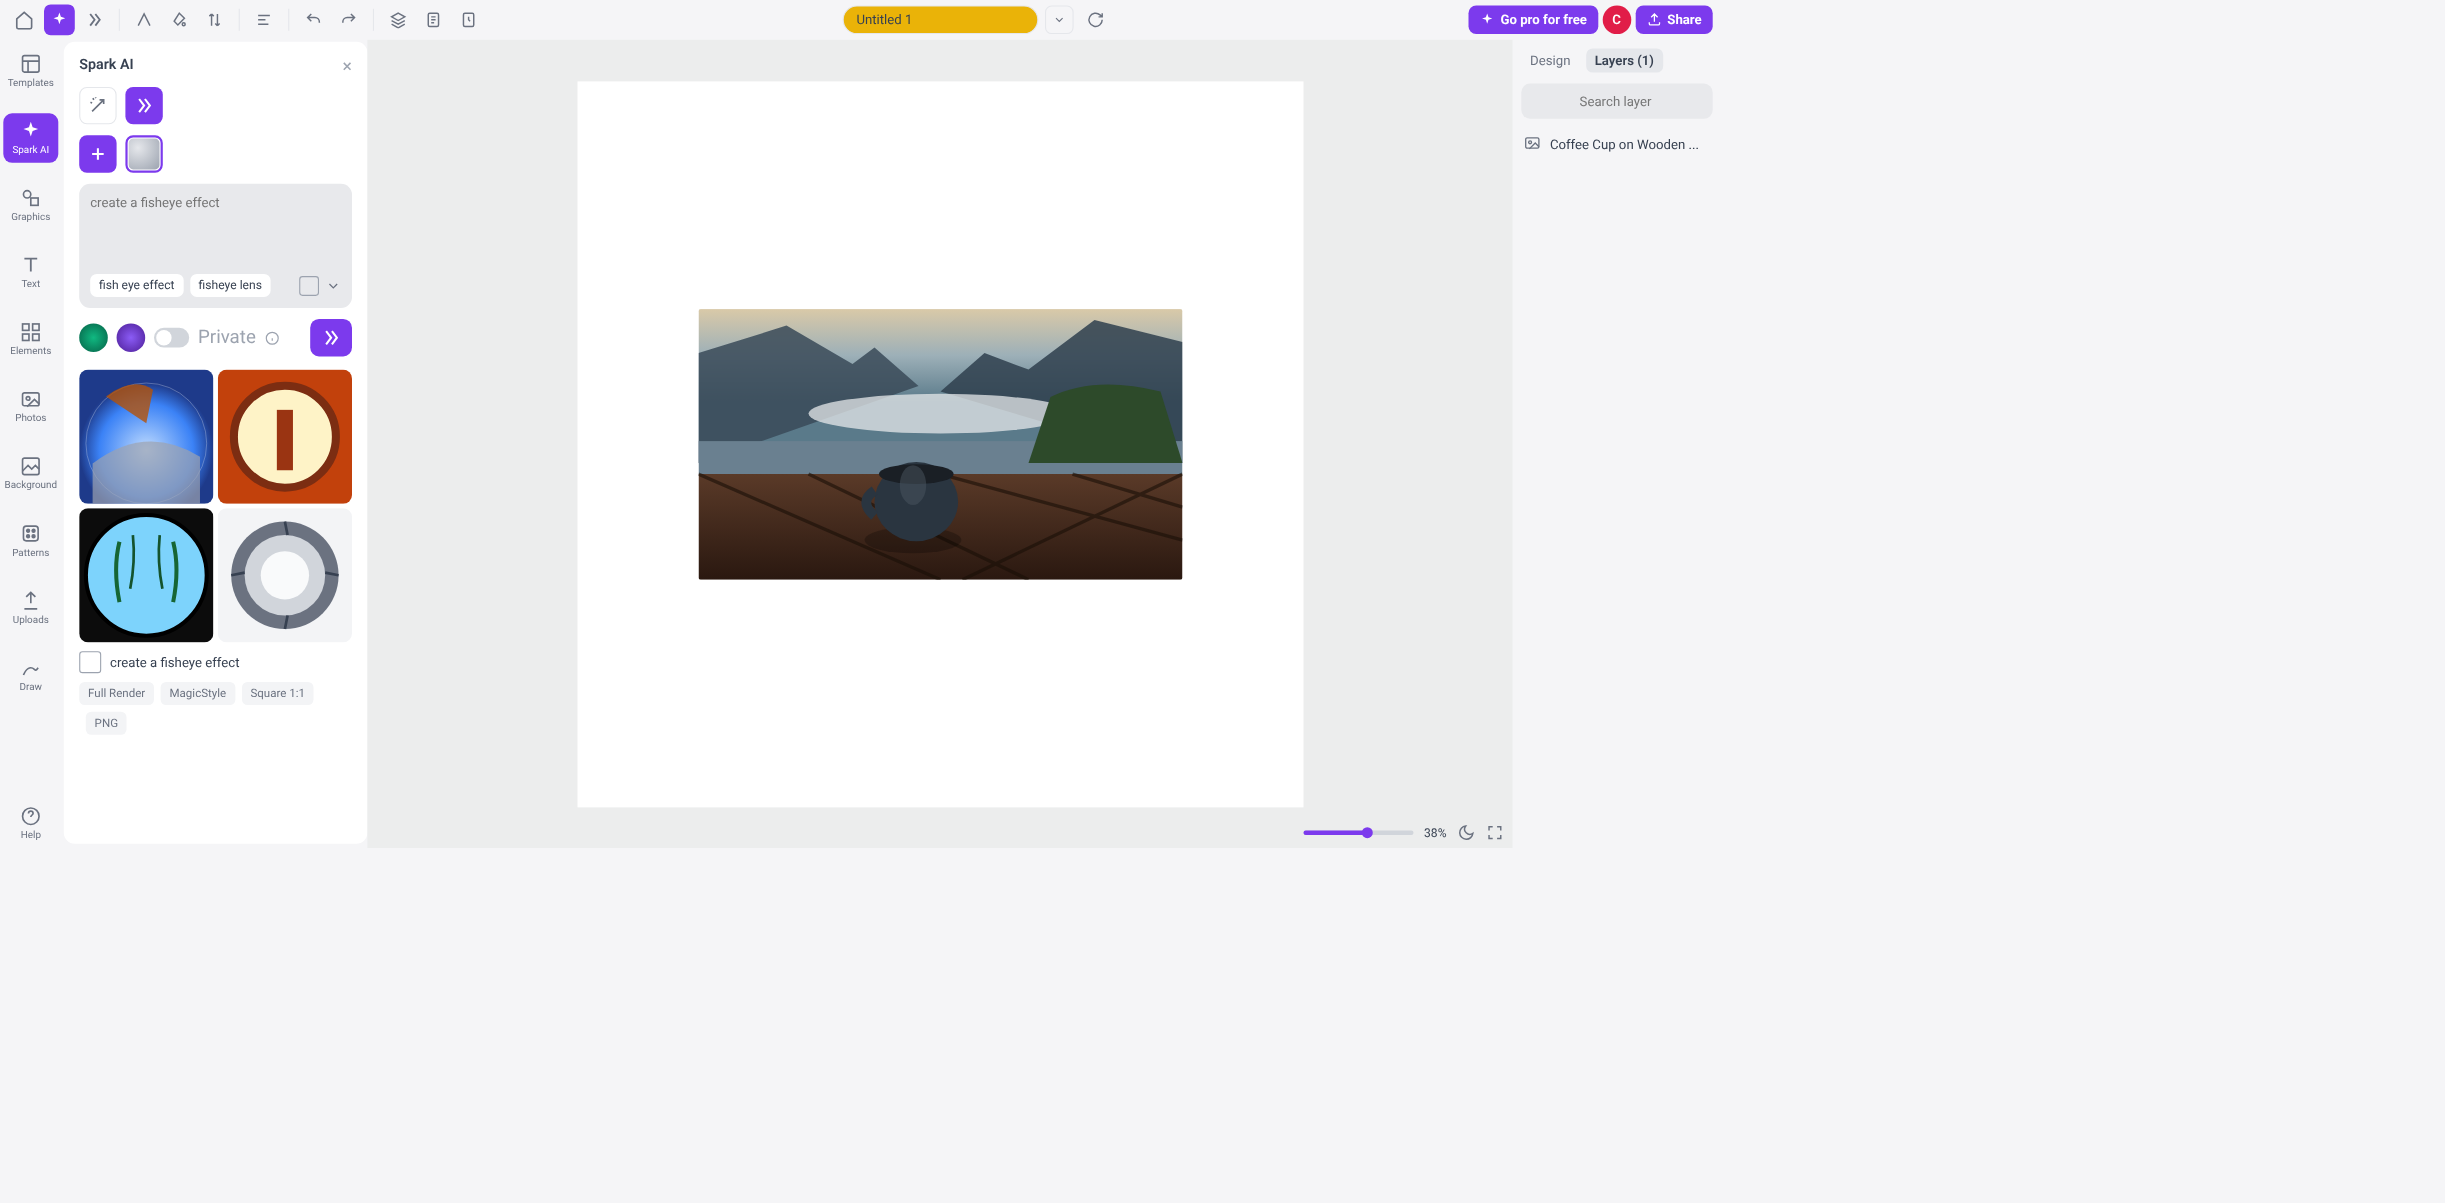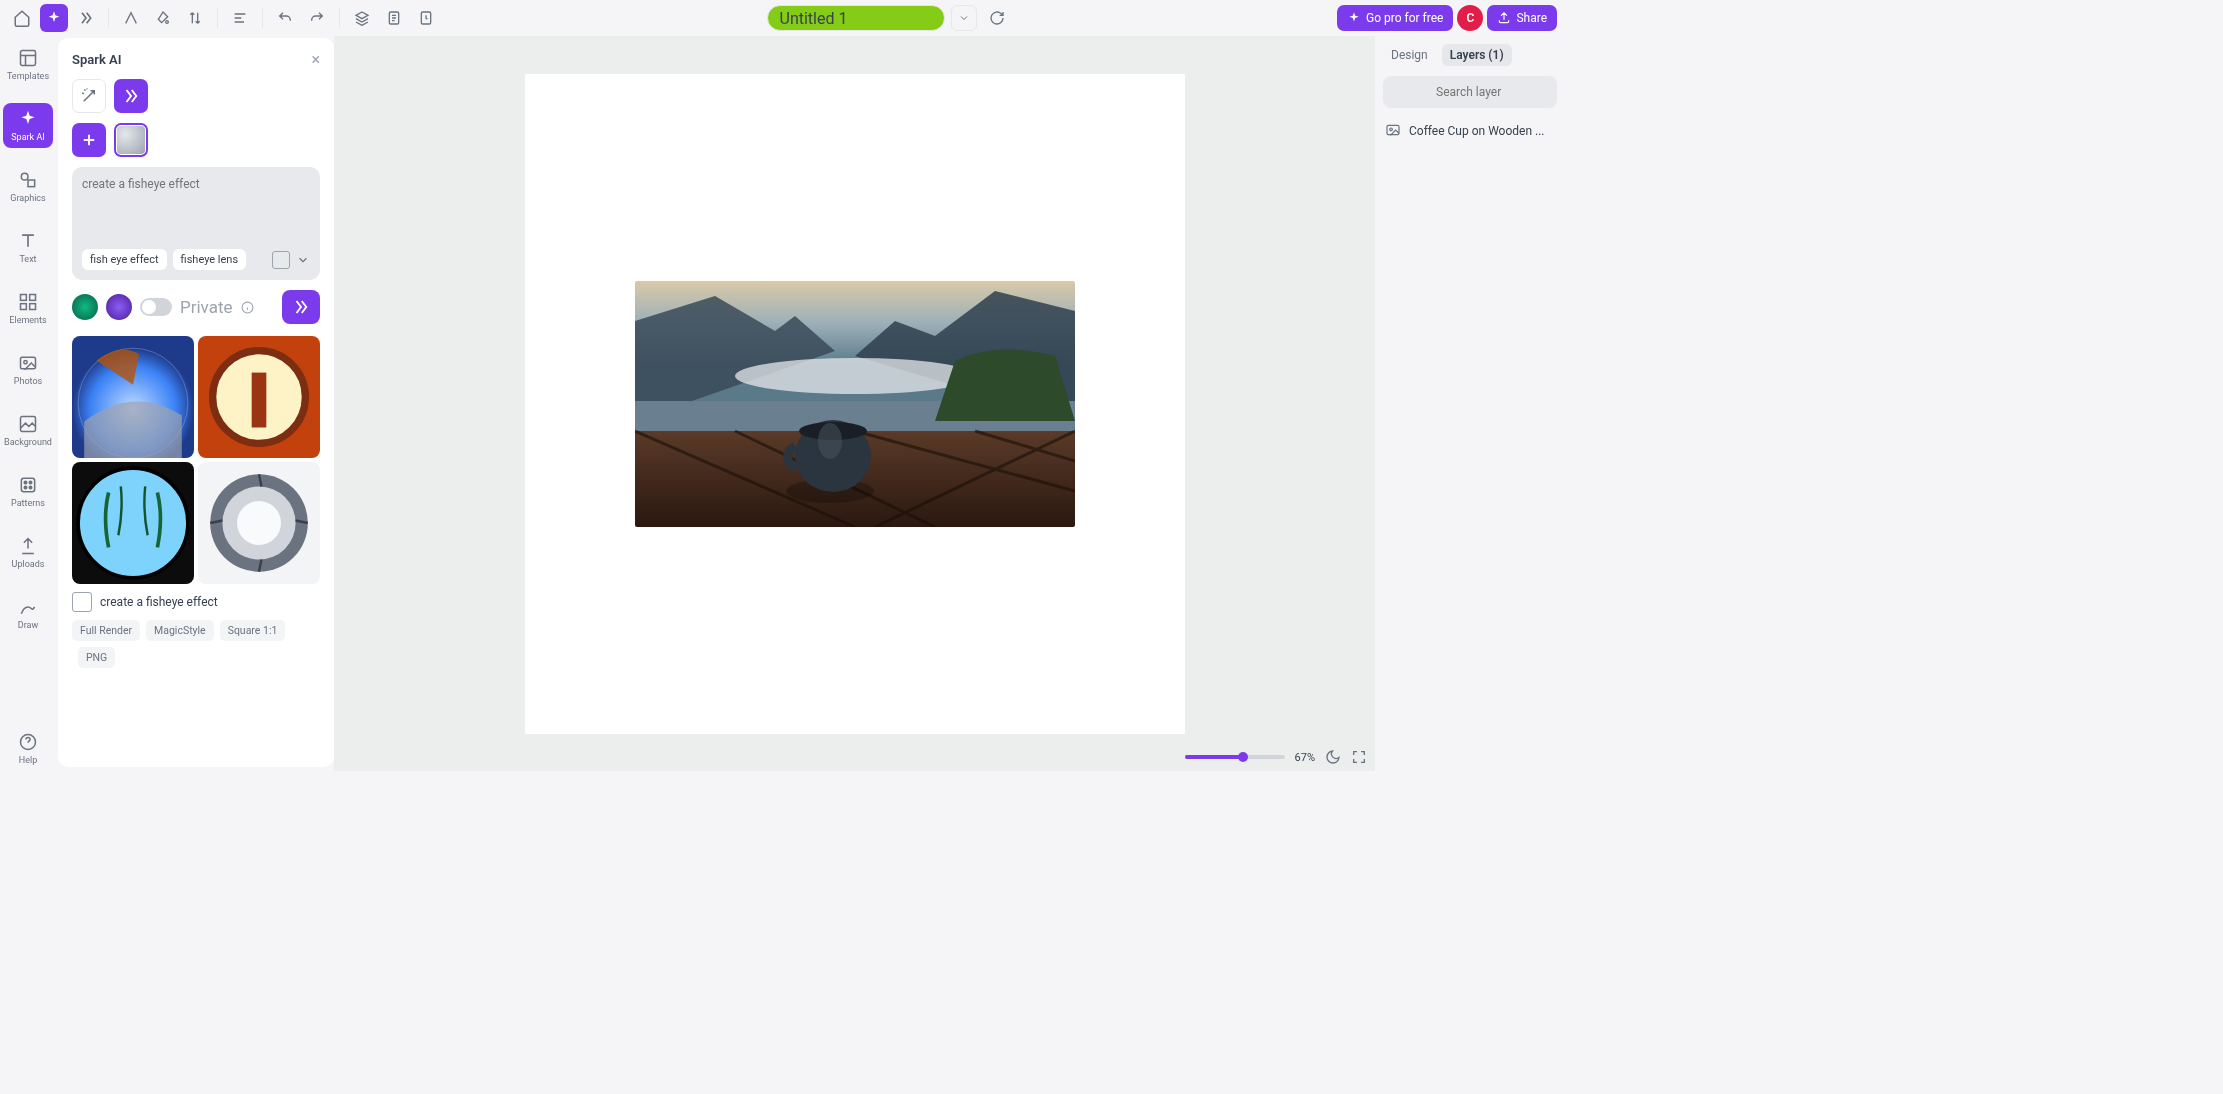--- a/index.html
+++ b/index.html
@@ -5,23 +5,23 @@
 * { margin: 0; padding: 0; box-sizing: border-box; font-family: -apple-system, BlinkMacSystemFont, "Segoe UI", Roboto, sans-serif; }
 body { width: 1565px; height: 771px; background: #f5f5f7; overflow: hidden; display: flex; flex-direction: column; }
 
 
 .topbar { height: 36px; display: flex; align-items: center; padding: 0 8px; gap: 4px; }
 .tb-btn { width: 28px; height: 28px; border-radius: 6px; display: flex; align-items: center; justify-content: center; cursor: pointer; color: #6b7280; }
 .tb-btn.purple { background: #7c3aed; color: #fff; }
 .tb-divider { width: 1px; height: 20px; background: #e5e7eb; margin: 0 4px; }
 .tb-spacer { flex: 1; }
 .title-wrap { display: flex; align-items: center; gap: 6px; }
-.title-input { width: 178px; height: 26px; border: 1px solid #e5e7eb; border-radius: 14px; padding: 0 12px; font-size: 16px; color: #374151; background: #84cc16; }
+.title-input { width: 178px; height: 26px; border: 1px solid #e5e7eb; border-radius: 14px; padding: 0 12px; font-size: 12px; color: #374151; background: #eab308; }
 .title-drop { width: 26px; height: 26px; border: 1px solid #e5e7eb; border-radius: 6px; display: flex; align-items: center; justify-content: center; color: #6b7280; cursor: pointer; }
-.pill-btn { height: 26px; border-radius: 7px; padding: 0 10px; display: flex; align-items: center; gap: 5px; font-size: 12px; font-weight: 400; cursor: pointer; }
+.pill-btn { height: 26px; border-radius: 7px; padding: 0 10px; display: flex; align-items: center; gap: 5px; font-size: 12px; font-weight: 700; cursor: pointer; }
 .pill-purple { background: #7c3aed; color: #fff; }
 .avatar-circle { width: 26px; height: 26px; border-radius: 50%; background: #e11d48; color: #fff; display: flex; align-items: center; justify-content: center; font-size: 12px; font-weight: 600; }
 
 
 .main { flex: 1; display: flex; overflow: hidden; }
 .left-nav { width: 56px; background: #f5f5f7; display: flex; flex-direction: column; align-items: center; padding-top: 6px; gap: 16px; }
 .nav-item { width: 50px; display: flex; flex-direction: column; align-items: center; gap: 3px; padding: 6px 0; border-radius: 8px; cursor: pointer; color: #6b7280; }
 .nav-item.active { background: #7c3aed; color: #fff; }
 .nav-item span { font-size: 9px; }
 .nav-spacer { flex: 1; }
@@ -414,21 +414,21 @@
         <path d="M160 165 Q145 175 160 188" stroke="#2a3540" stroke-width="9" fill="none"></path>
         <ellipse cx="195" cy="160" rx="12" ry="18" fill="#4a5560" opacity="0.5"></ellipse>
       </svg>
     </div>
 
     <div class="bottom-bar">
       <div class="zoom-track">
         <div class="zoom-fill"></div>
           <div class="zoom-handle"></div>
       </div>
-      <span class="zoom-txt">67%</span>
+      <span class="zoom-txt">38%</span>
       <svg class="bb-ic" width="16" height="16" viewBox="0 0 24 24" fill="none" stroke="currentColor" stroke-width="2">
           <path d="M21 12.8A9 9 0 1111.2 3a7 7 0 009.8 9.8z"></path>
         </svg>
       <svg class="bb-ic" width="16" height="16" viewBox="0 0 24 24" fill="none" stroke="currentColor" stroke-width="2">
           <path d="M4 9V4h5M20 9V4h-5M4 15v5h5M20 15v5h-5"></path>
         </svg>
     </div>
   </div>
 
   <div class="right-panel">

